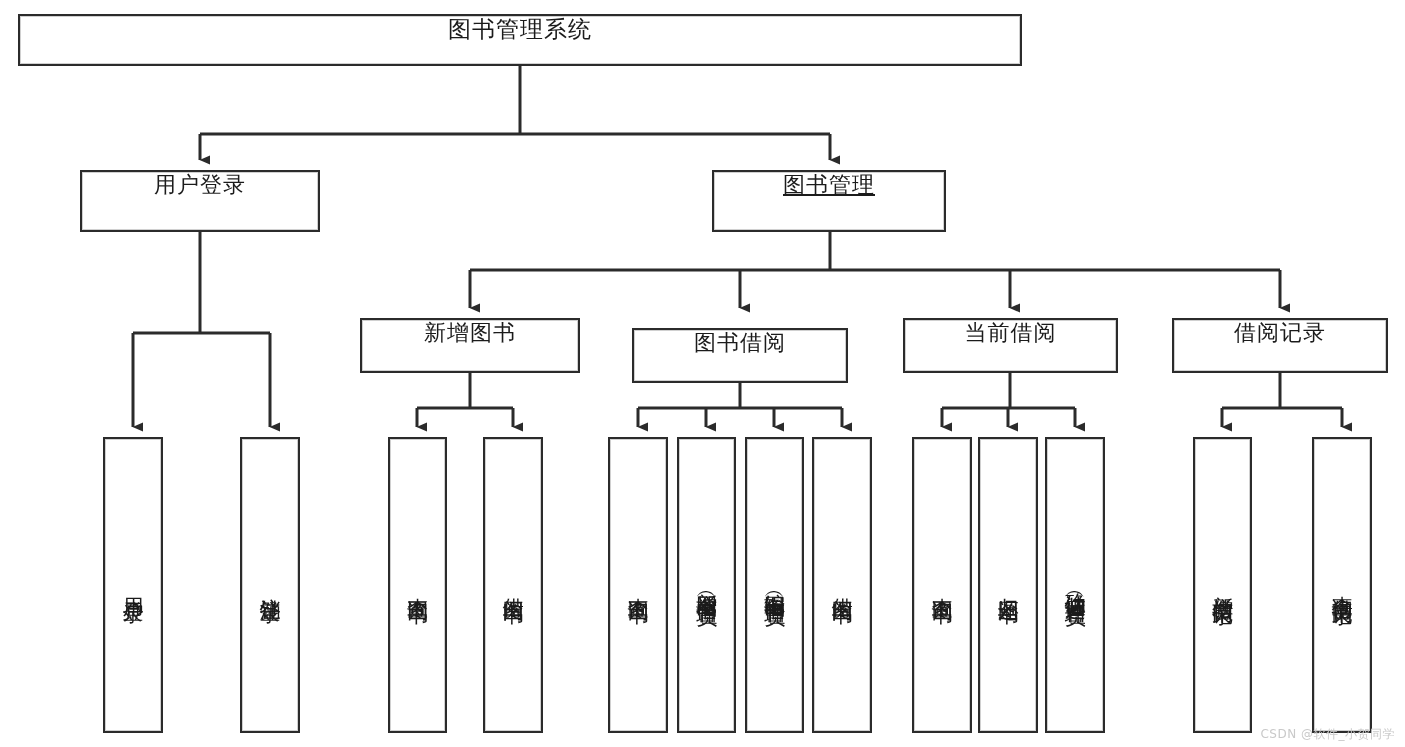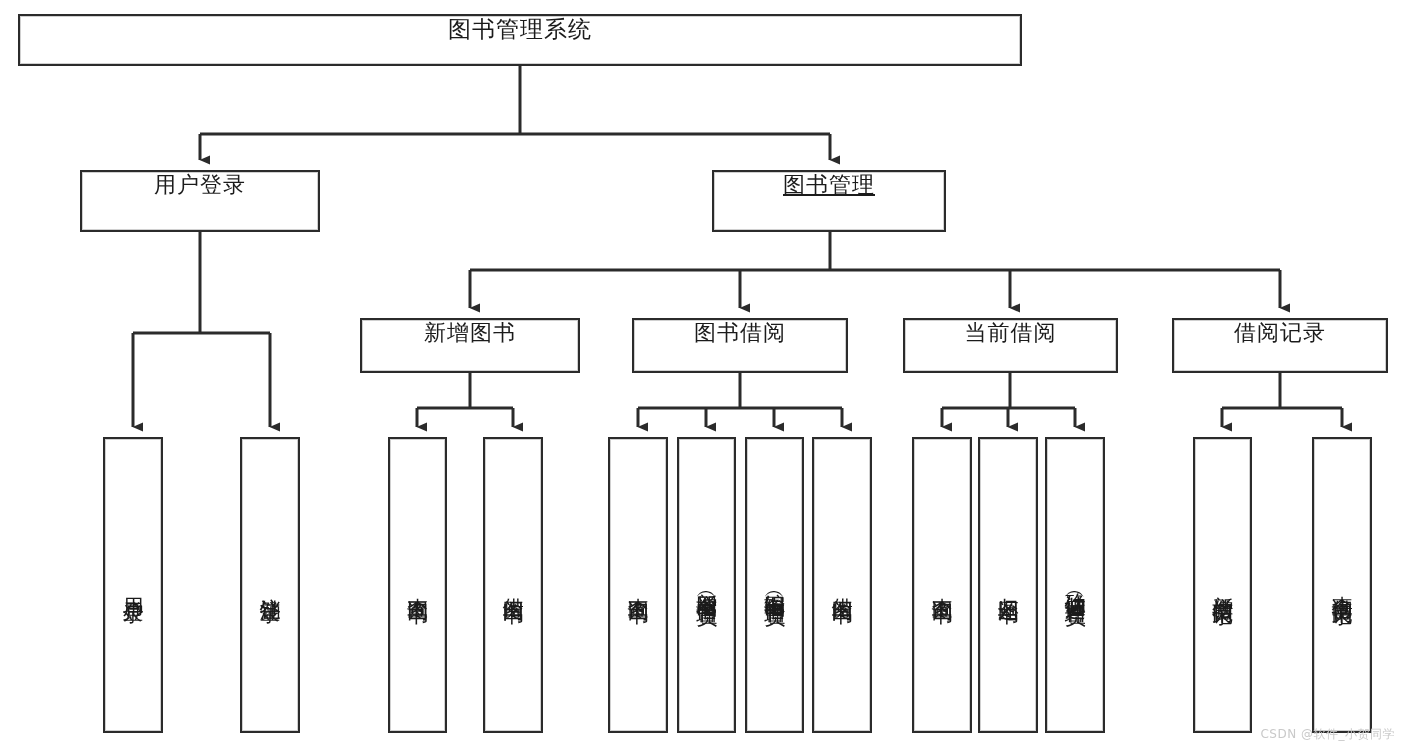--- a/index.html
+++ b/index.html
@@ -125,21 +125,21 @@
   <div class="node" style="left:80px;top:170px;width:240px;height:62px;">
     <span class="node-label">用户登录</span>
   </div>
   <div class="node" style="left:712px;top:170px;width:234px;height:62px;text-decoration:underline;">
     <span class="node-label">图书管理</span>
   </div>
 
   <div class="node" style="left:360px;top:318px;width:220px;height:55px;">
     <span class="node-label">新增图书</span>
   </div>
-  <div class="node" style="left:632px;top:318px;width:216px;height:55px;">
+  <div class="node" style="left:632px;top:328px;width:216px;height:55px;">
     <span class="node-label">图书借阅</span>
   </div>
   <div class="node" style="left:1172px;top:318px;width:216px;height:55px;">
     <span class="node-label">借阅记录</span>
   </div>
   <div class="node" style="left:903px;top:318px;width:215px;height:55px;">
     <span class="node-label">当前借阅</span>
   </div>
 
   <div class="node leaf" style="left:103px;top:437px;width:60px;height:296px;">

